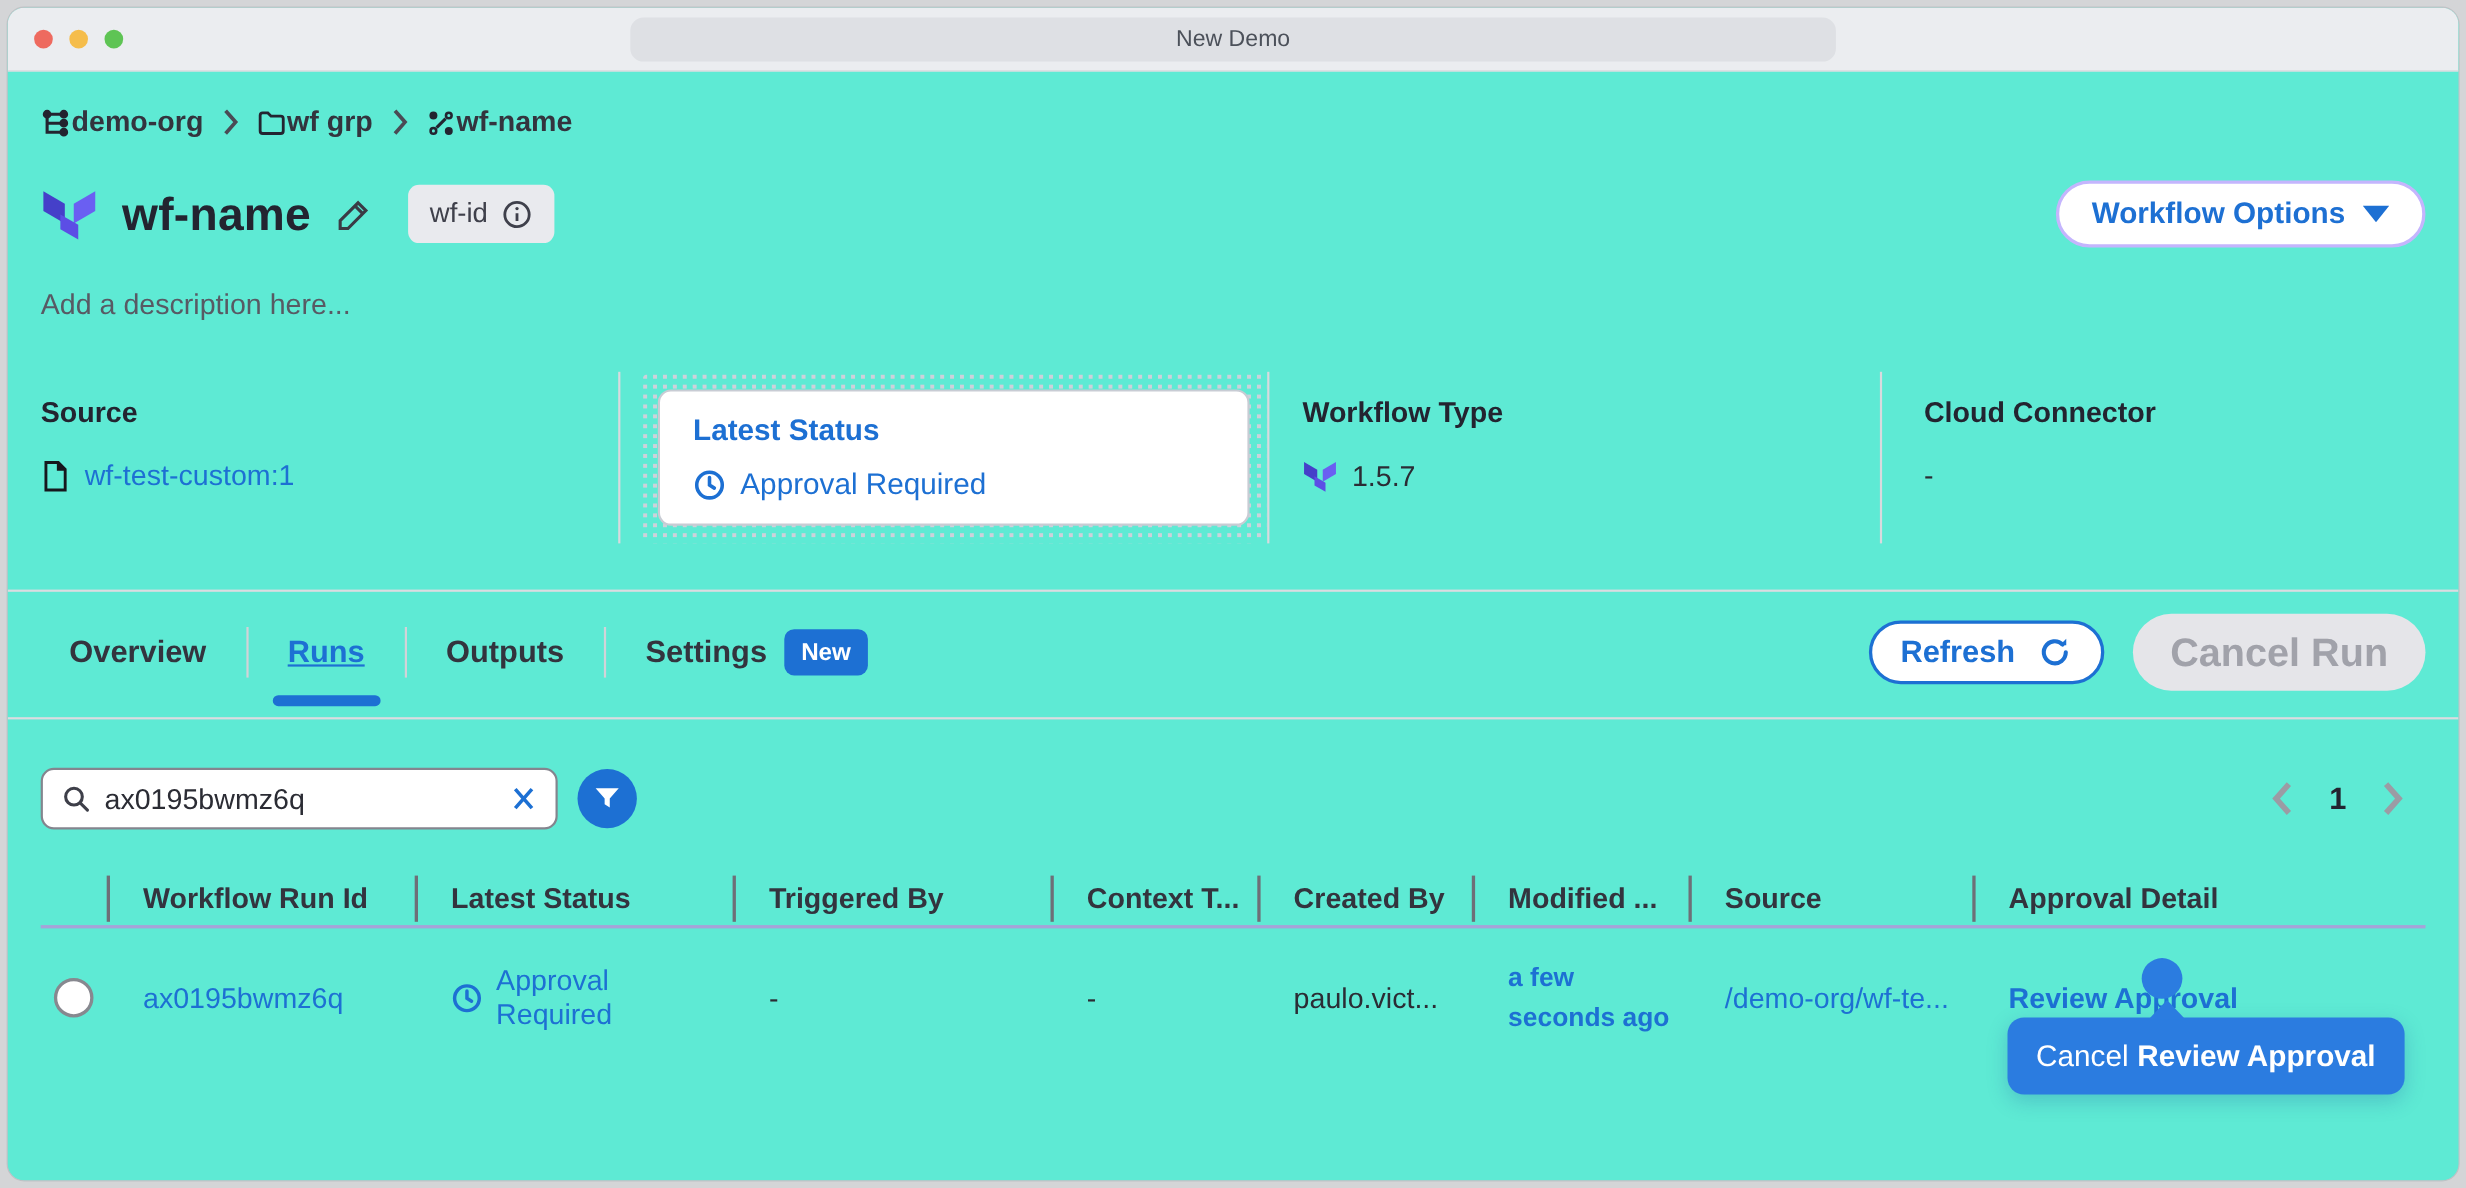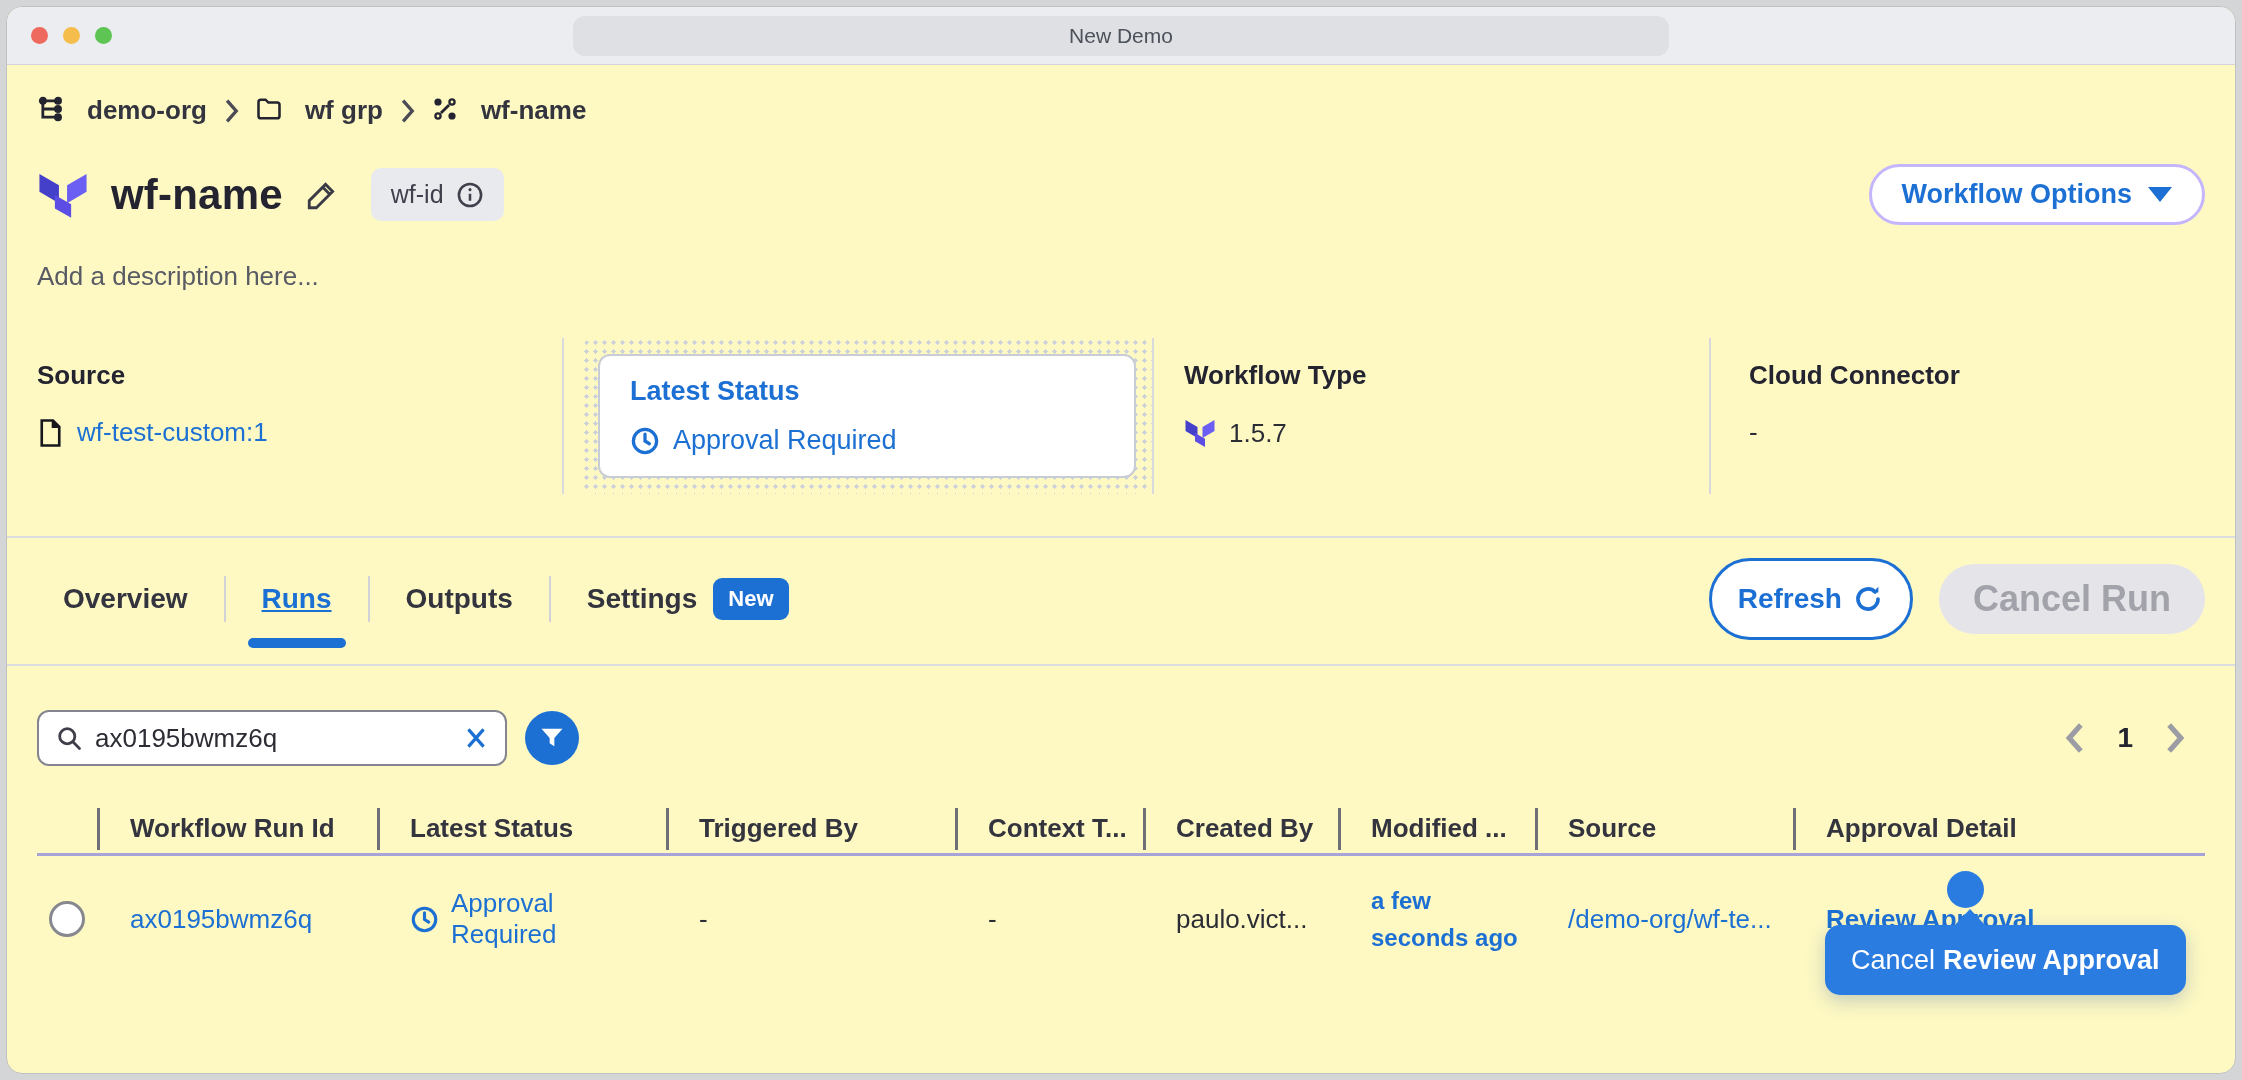--- a/index.html
+++ b/index.html
@@ -1,37 +1,37 @@
 <!DOCTYPE html>
 <html><head>
 <meta charset="utf-8">
 <style>
   * { margin:0; padding:0; box-sizing:border-box; }
   html,body { width:2242px; height:1080px; overflow:hidden; background:#d4d5d7;
               font-family:"Liberation Sans", sans-serif; }
 
-  .window { position:absolute; inset:6px; background:#fef9c3; border:1px solid #c0c1c5;
+  .window { position:absolute; inset:6px; background:#5eead4; border:1px solid #c0c1c5;
             border-radius:16px; overflow:hidden; }
 
   
   .titlebar { height:58px; background:#ebedf0; border-bottom:1px solid #d4d5d9;
               position:relative; display:flex; align-items:center; }
   .lights { display:flex; gap:15px; margin-left:24px; }
   .light { width:17px; height:17px; border-radius:50%; }
   .light.red{ background:#ee6a5f; } .light.yellow{ background:#f5bd4b; } .light.green{ background:#5ec454; }
   .address { position:absolute; left:50%; transform:translateX(-50%); top:9px;
              width:1096px; height:40px; background:#dee0e4; border-radius:12px;
              display:flex; align-items:center; justify-content:center;
              color:#4c515a; font-size:21px; }
 
   
   .content { padding:30px 30px 0; position:relative; }
 
   .breadcrumb { display:flex; align-items:center; gap:14px; font-size:26px; font-weight:700; color:#33343e; }
-  .crumb { display:flex; align-items:flex-start; gap:22px; }
+  .crumb { display:flex; align-items:flex-end; gap:0; }
   .crumb-sep { color:#4a4b55; display:flex; }
 
   .title-row { margin-top:38px; display:flex; align-items:center; gap:22px; }
   .page-title { font-size:42px; font-weight:800; color:#232430; letter-spacing:.2px; }
   .chip { margin-left:10px; background:#e9eaee; border-radius:10px; padding:12px 20px;
           display:flex; align-items:center; gap:12px; color:#3f404b; font-size:25px; }
   .btn-outline { display:flex; align-items:center; gap:16px; border:3px solid #c4b5fd;
                  color:#1d70d3; font-weight:800; font-size:27px; border-radius:999px;
                  background:#fff; padding:12px 30px; cursor:pointer; }
   .caret-down { width:0; height:0; border-left:12px solid transparent; border-right:12px solid transparent;
@@ -65,23 +65,23 @@
               margin:0 -30px; padding-left:30px; padding-right:30px; position:relative; }
   .tab { position:relative; display:flex; align-items:center; gap:16px; padding:0 36px;
          font-size:28px; font-weight:700; color:#33343e; cursor:pointer; }
   .tab:first-child { padding-left:26px; }
   .tab.active { color:#1d70d3;text-decoration:underline; }
   .tab.active::after { content:""; position:absolute; left:22px; right:22px; bottom:-33px;
                        height:10px; border-radius:6px; background:#1d70d3; }
   .tab-div { width:2px; height:46px; background:#d2d3d8; }
   .badge-new { background:#1d70d3; color:#fff; font-size:22px; font-weight:700;
                border-radius:9px; padding:8px 15px; }
-  .btn-refresh { display:flex; align-items:center; gap:10px; border:3.5px solid #1d70d3; color:#1d70d3;
+  .btn-refresh { display:flex; align-items:center; gap:20px; border:3.5px solid #1d70d3; color:#1d70d3;
                  font-weight:800; font-size:28px; border-radius:999px; background:#fff;
-                 padding:22px 26px; cursor:pointer; }
+                 padding:10px 26px; cursor:pointer; }
   .btn-disabled { margin-left:26px; background:#e5e5e9; color:#a1a2aa; font-weight:800; font-size:36px;
                   border:none; border-radius:999px; padding:14px 34px; }
 
   .runs-desc { margin-top:40px; font-size:26px; color:#2b2c34; }
 
   
   .search-row { margin-top:44px; display:flex; align-items:center; }
   .search-box { width:470px; height:56px; border:2.5px solid #84858e; border-radius:12px;
                 display:flex; align-items:center; padding:0 16px; gap:12px; background:#fff; }
   .search-box input { flex:1; border:none; outline:none; font-family:inherit; font-size:26px;

